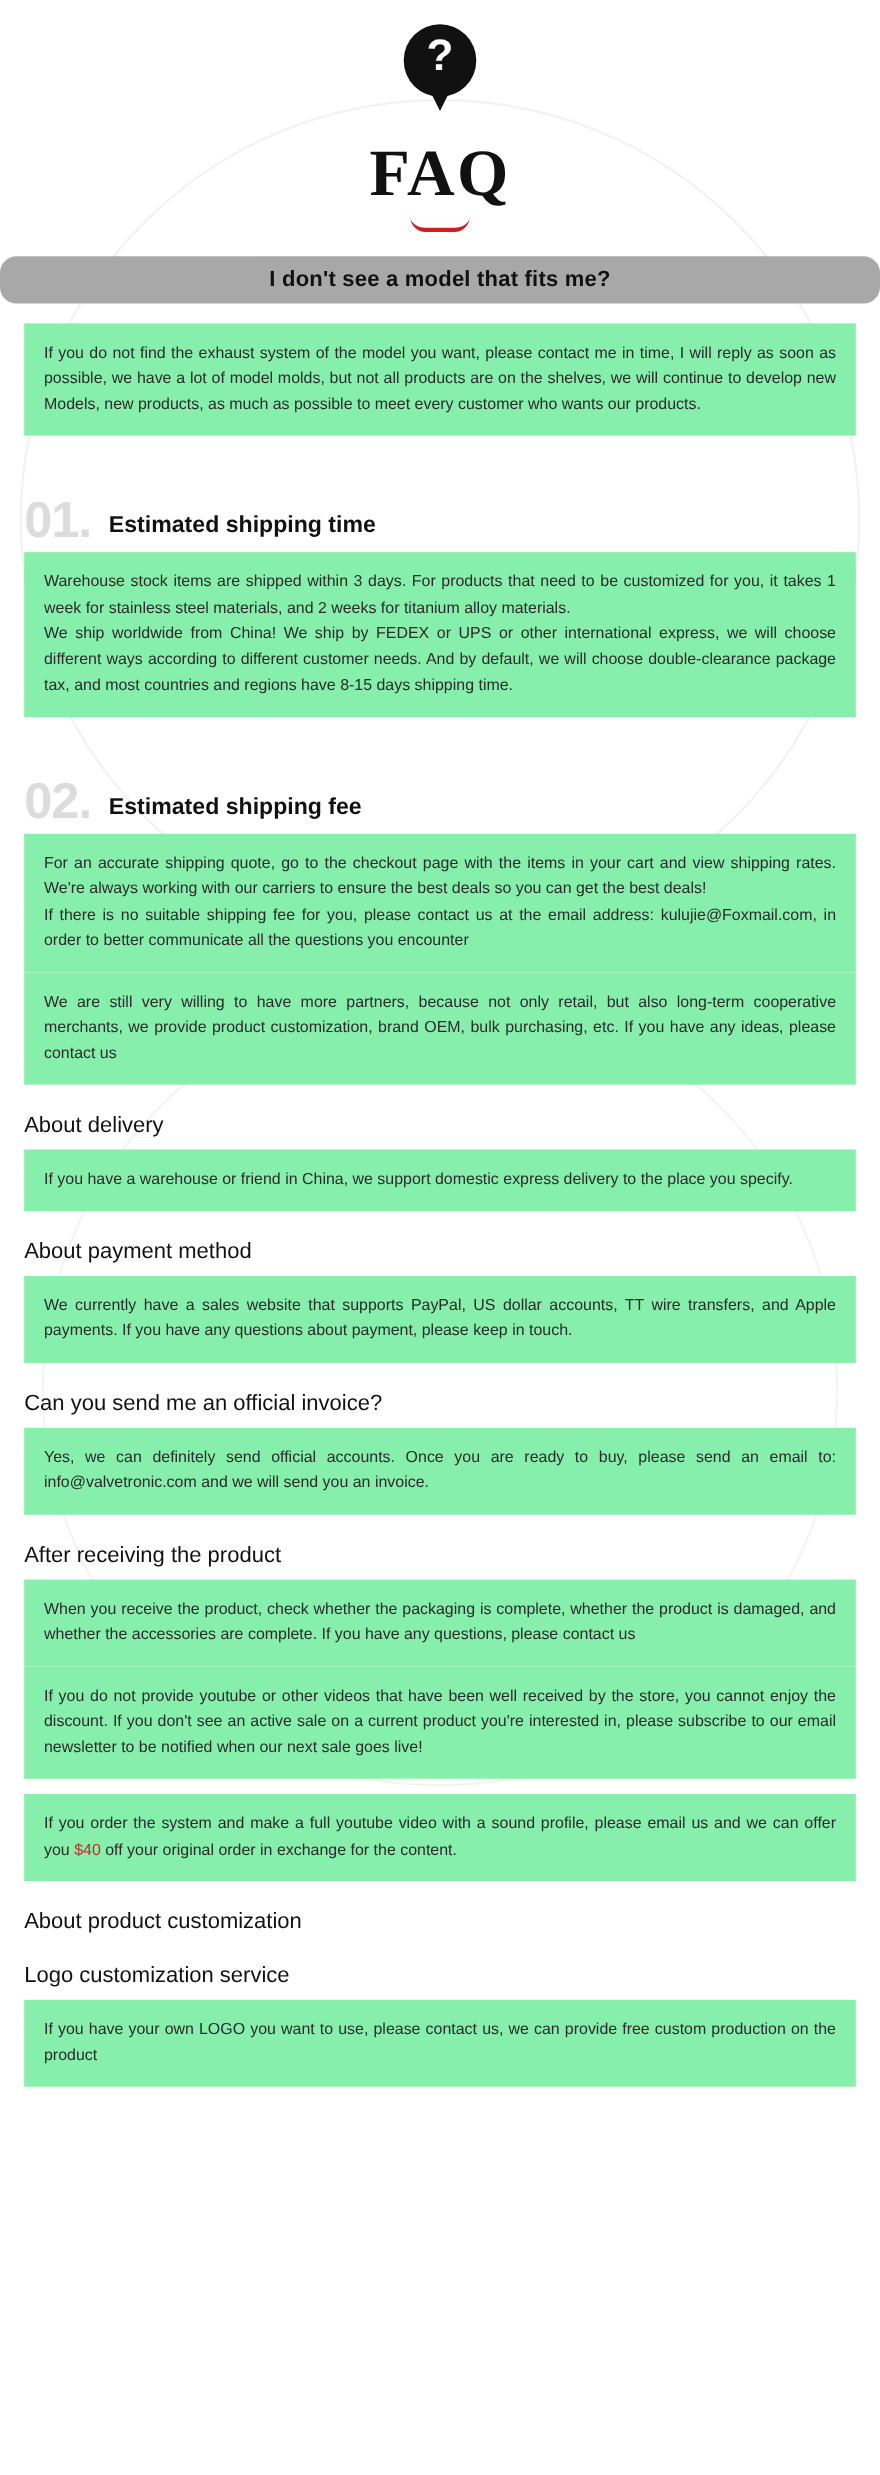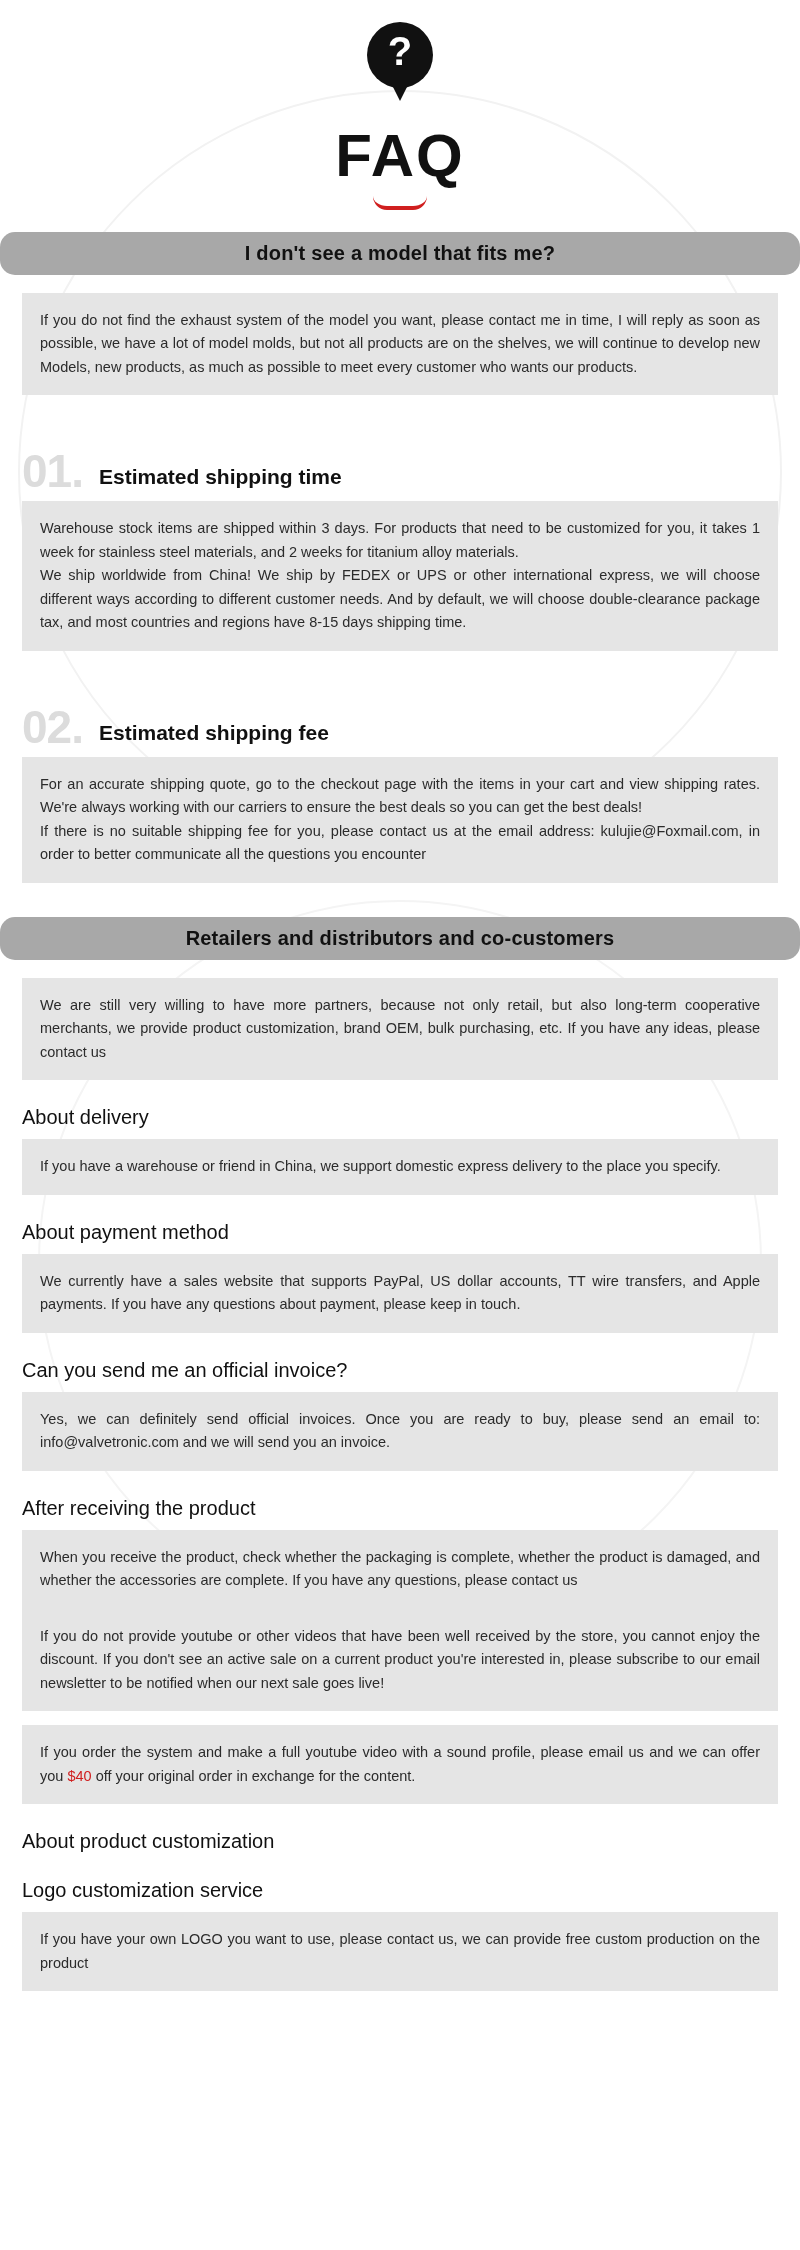--- a/index.html
+++ b/index.html
@@ -93,21 +93,21 @@
     font-family: "Liberation Sans", sans-serif;
     line-height: 46px;
   }
   .faq-word {
     font-size: 60px;
     line-height: 60px;
     font-weight: bold;
     letter-spacing: 2px;
     color: #111111;
     margin-top: 18px;
-    font-family: Liberation Sans, sans-serif;
+    font-family: Liberation Serif, serif;
   }
   .faq-underline {
     margin: 10px auto 0 auto;
     width: 54px;
     height: 10px;
     position: relative;
   }
   .faq-underline:before {
     content: "";
     position: absolute;
@@ -130,21 +130,21 @@
     letter-spacing: 0.2px;
     border-radius: 15px;
   }
   .bar-wrap {
     margin: 0 0 18px 0;
   }
   .gap-top { margin-top: 34px; }
 
   
   .panel {
-    background: #e5e5e5;
+    background: #86efac;
     margin: 0 22px;
     padding: 16px 18px;
     font-size: 14.5px;
     line-height: 1.62;
     color: #2b2b2b;
     text-align: justify;
   }
   .panel p { margin: 0; }
 
   .numbered {
@@ -218,40 +218,37 @@
 
     <div class="numbered">
       <div class="num">02.</div>
       <div class="num-title">Estimated shipping fee</div>
     </div>
     <div class="panel">
       <p style="white-space:pre-line">For an accurate shipping quote, go to the checkout page with the items in your cart and view shipping rates. We're always working with our carriers to ensure the best deals so you can get the best deals!
 If there is no suitable shipping fee for you, please contact us at the email address: kulujie@Foxmail.com, in order to better communicate all the questions you encounter</p>
     </div>
 
-    <div class="bar-wrap gap-top">
-      <div class="bar">Retailers and distributors and co-customers</div>
-    </div>
     <div class="panel">
       <p>We are still very willing to have more partners, because not only retail, but also long-term cooperative merchants, we provide product customization, brand OEM, bulk purchasing, etc. If you have any ideas, please contact us</p>
     </div>
 
     <div class="sub-title">About delivery</div>
     <div class="panel">
       <p>If you have a warehouse or friend in China, we support domestic express delivery to the place you specify.</p>
     </div>
 
     <div class="sub-title">About payment method</div>
     <div class="panel">
       <p>We currently have a sales website that supports PayPal, US dollar accounts, TT wire transfers, and Apple payments. If you have any questions about payment, please keep in touch.</p>
     </div>
 
     <div class="sub-title">Can you send me an official invoice?</div>
     <div class="panel">
-      <p>Yes, we can definitely send official invoices. Once you are ready to buy, please send an email to: info@valvetronic.com and we will send you an invoice.</p>
+      <p>Yes, we can definitely send official accounts. Once you are ready to buy, please send an email to: info@valvetronic.com and we will send you an invoice.</p>
     </div>
 
     <div class="sub-title">After receiving the product</div>
     <div class="panel">
       <p>When you receive the product, check whether the packaging is complete, whether the product is damaged, and whether the accessories are complete. If you have any questions, please contact us</p>
     </div>
 
     <div class="panel">
       <p>If you do not provide youtube or other videos that have been well received by the store, you cannot enjoy the discount. If you don't see an active sale on a current product you're interested in, please subscribe to our email newsletter to be notified when our next sale goes live!</p>
     </div>

